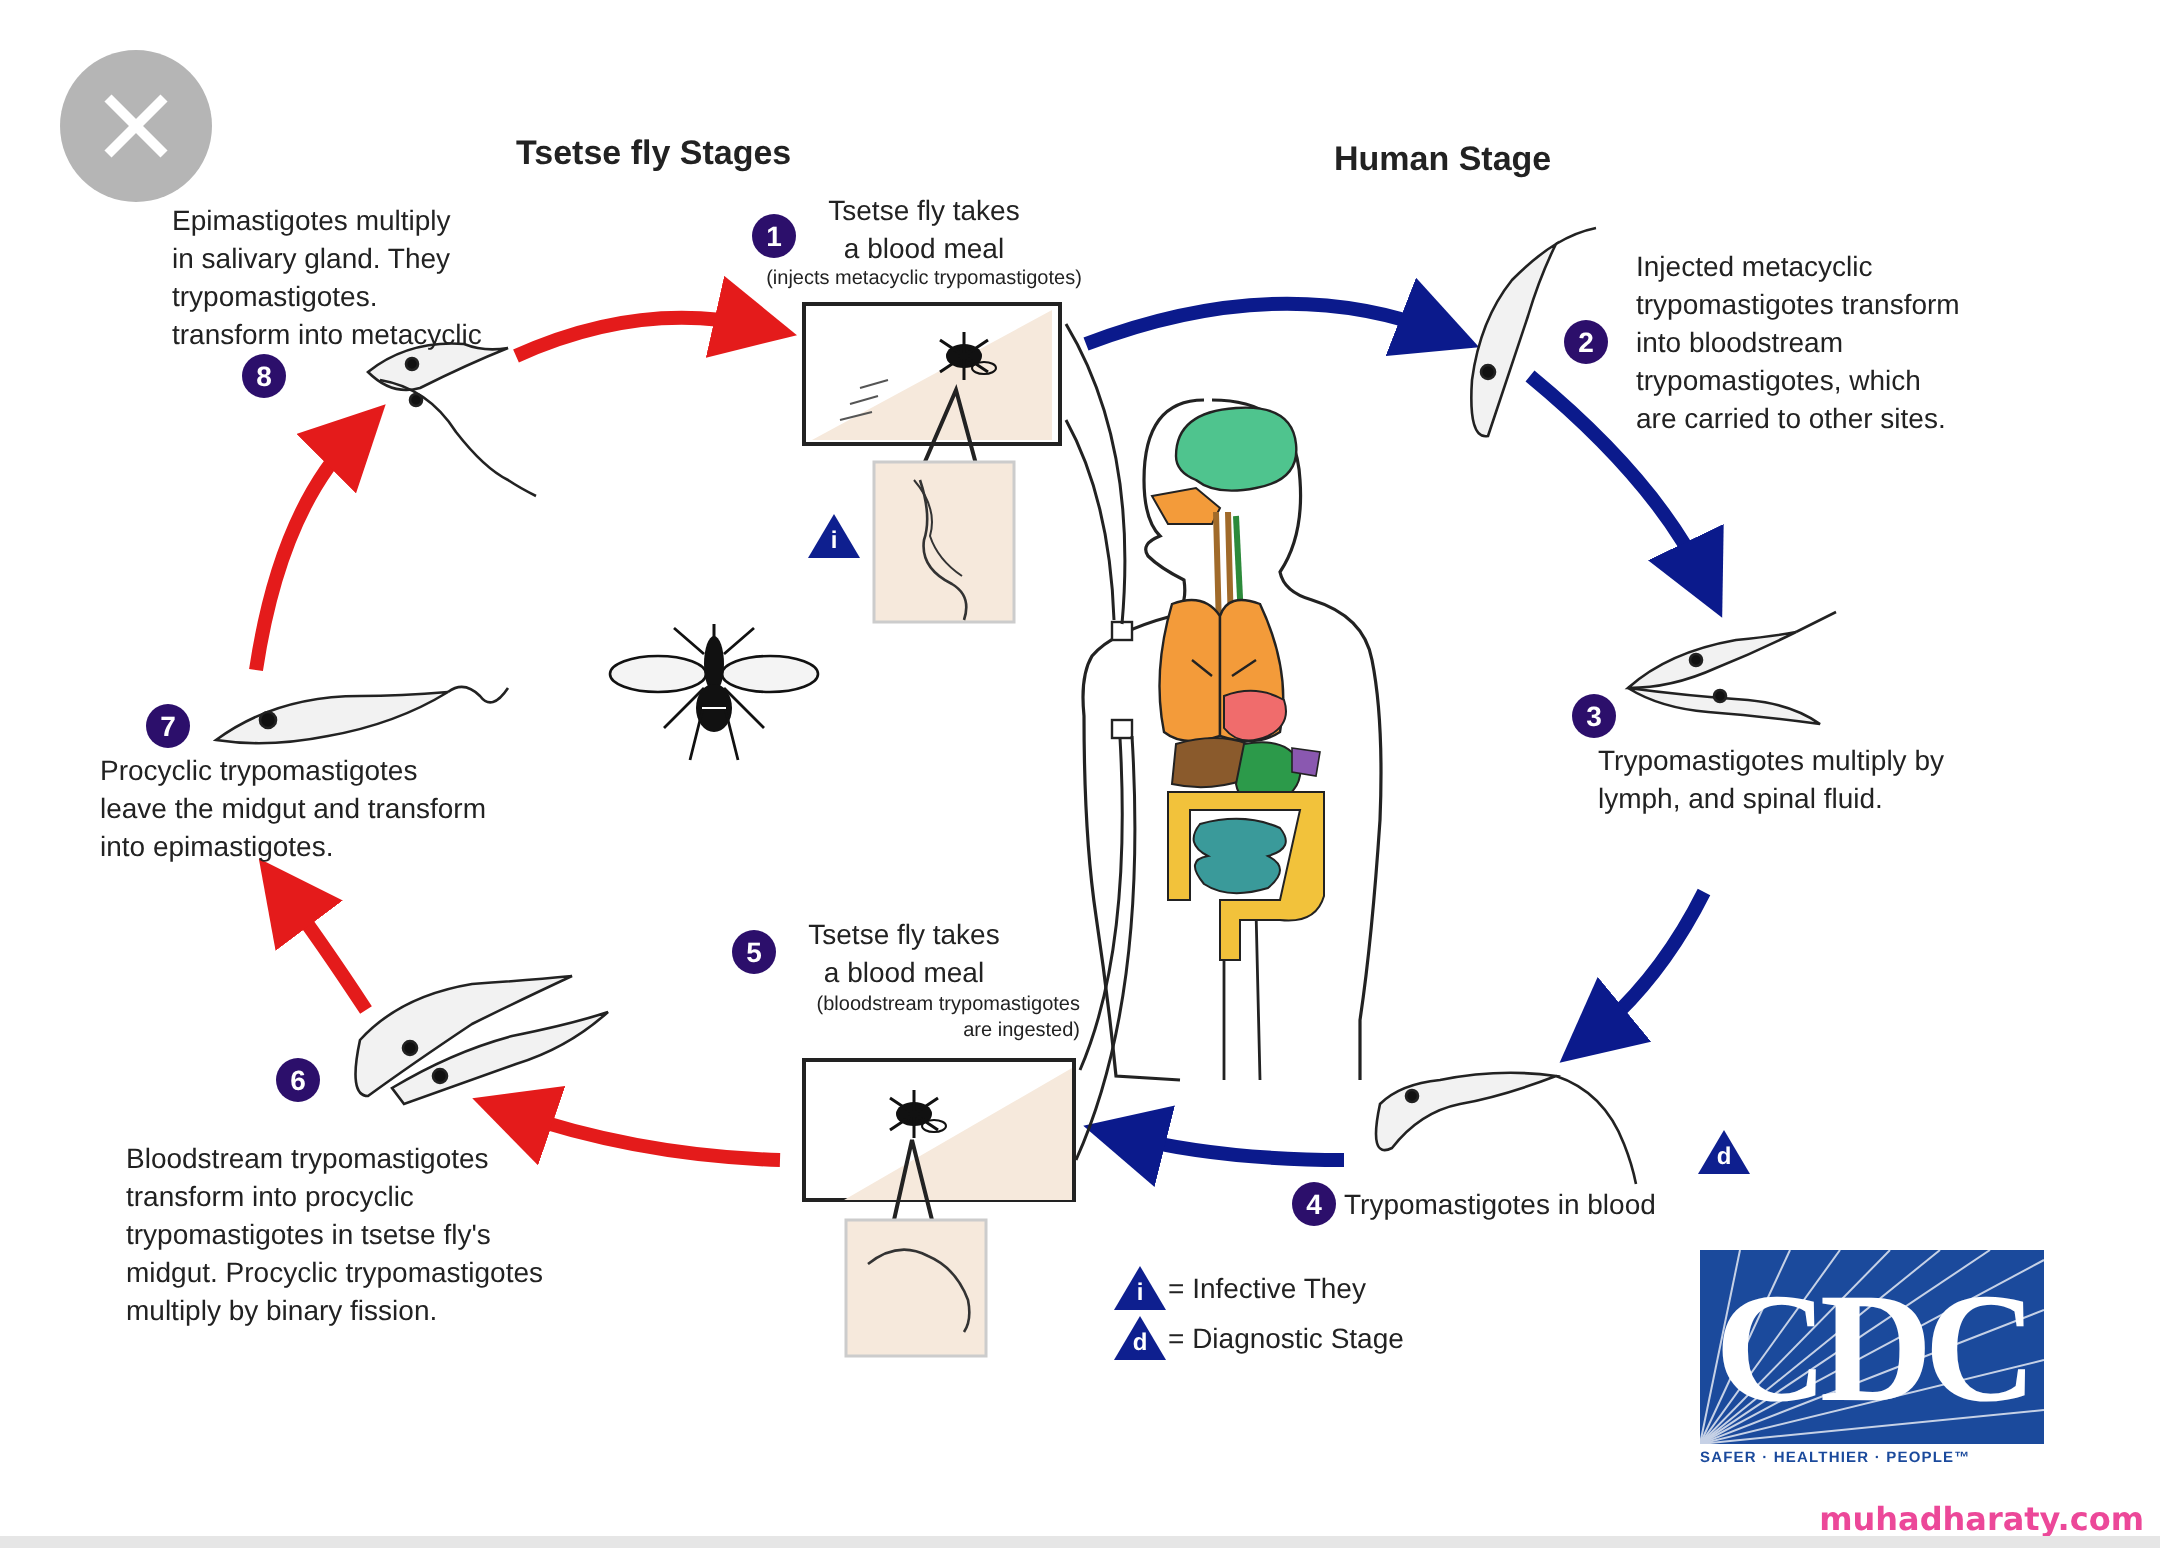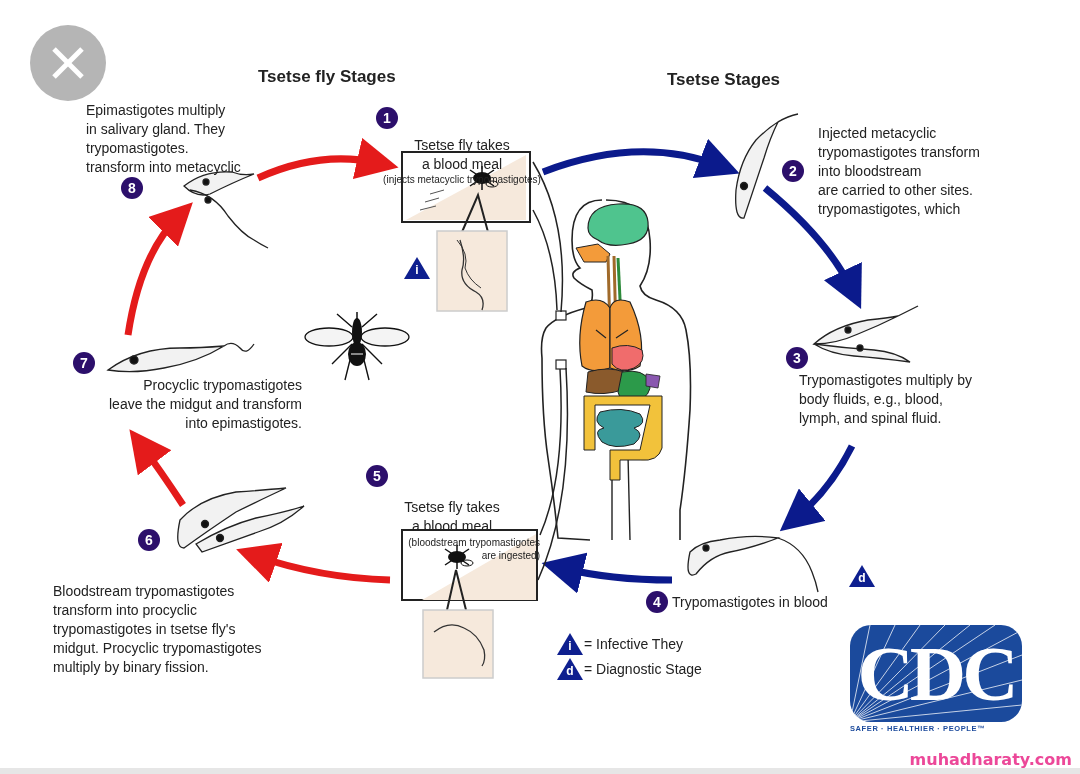--- a/index.html
+++ b/index.html
@@ -4,45 +4,45 @@
 <style>
   html, body { margin:0; padding:0; }
   body { width:1080px; height:774px; background:#ffffff; position:relative; overflow:hidden;
          font-family:"Liberation Sans", sans-serif; color:#222; }
   .abs { position:absolute; }
   .close-btn { left:30px; top:25px; width:76px; height:76px; border-radius:50%; background:#b5b5b5;
                cursor:pointer; }
   .close-btn svg { position:absolute; left:0; top:0; }
   .heading { font-weight:bold; font-size:17px; color:#222; }
   .txt { font-size:14px; line-height:19px; color:#222; }
-  .txt-c { text-align:center;margin-top:40px; }
+  .txt-c { text-align:center; }
   .small { font-size:10px; line-height:13px; }
   .num { width:22px; height:22px; border-radius:50%; background:#2c0f6b; color:#fff; font-weight:bold;
          font-size:14px; text-align:center; line-height:22px; }
   .legend-row { display:flex; align-items:center; font-size:14px; }
   .legend-row svg { margin-right:3px; }
-  .cdc-logo { left:850px; top:625px; width:172px; height:97px; background:#1b4a9c; overflow:hidden;border-radius:21px; }
+  .cdc-logo { left:850px; top:625px; width:172px; height:97px; background:#1b4a9c; overflow:hidden; }
   .cdc-text { position:absolute; left:0; right:0; top:4px; text-align:center; color:#fff;
               font-family:"Liberation Serif", serif; font-weight:bold; font-size:78px; letter-spacing:-4px; line-height:90px; }
   .cdc-tag { left:850px; top:724px; width:178px; font-size:7.5px; color:#1b4a9c; font-weight:bold; letter-spacing:0.6px; }
   .watermark { right:8px; top:750px; font-family:"DejaVu Sans", sans-serif; font-weight:bold; font-size:16px; color:#ec4899; }
   .bottom-bar { left:0; top:768px; width:1080px; height:6px; background:#e6e6e6; }
 </style>
 </head>
 <body>
 
 <div class="abs close-btn">
   <svg width="76" height="76">
     <line x1="24" y1="24" x2="52" y2="52" stroke="#fff" stroke-width="5"></line>
     <line x1="52" y1="24" x2="24" y2="52" stroke="#fff" stroke-width="5"></line>
   </svg>
 </div>
 
 <div class="abs heading" style="left:258px; top:67px;">Tsetse fly Stages</div>
-<div class="abs heading" style="left:667px; top:70px;">Tsetse Stages</div>
+<div class="abs heading" style="left:667px; top:70px;">Human Stage</div>
 
 <svg class="abs" style="left:0; top:0;" width="1080" height="774">
   <defs>
     <marker id="redHead" markerWidth="6" markerHeight="6" refX="3" refY="3" orient="auto" markerUnits="strokeWidth">
       <path d="M0,0 L6,3 L0,6 Z" fill="#e41b1b"></path>
     </marker>
     <marker id="blueHead" markerWidth="6" markerHeight="6" refX="3" refY="3" orient="auto" markerUnits="strokeWidth">
       <path d="M0,0 L6,3 L0,6 Z" fill="#0b1a8c"></path>
     </marker>
   </defs>
@@ -179,50 +179,49 @@
 <div class="abs txt txt-c" style="left:392px; top:96px; width:140px;">
   <div>Tsetse fly takes</div>
   <div>a blood meal</div>
 </div>
 <div class="abs small txt-c" style="left:352px; top:133px; width:220px;">(injects metacyclic trypomastigotes)</div>
 
 <div class="abs txt" style="left:818px; top:124px; width:200px;">
   <div>Injected metacyclic</div>
   <div>trypomastigotes transform</div>
   <div>into bloodstream</div>
+  <div>trypomastigotes, which</div>
   <div>are carried to other sites.</div>
-  <div>trypomastigotes, which</div>
 </div>
 
 <div class="abs txt" style="left:799px; top:371px; width:220px;">
   <div>Trypomastigotes multiply by</div>
-  <div>body fluids, e.g., blood,</div>
   <div>lymph, and spinal fluid.</div>
 </div>
 
 <div class="abs txt" style="left:672px; top:593px; width:200px;">Trypomastigotes in blood</div>
 
 <div class="abs txt txt-c" style="left:382px; top:458px; width:140px;">
   <div>Tsetse fly takes</div>
   <div>a blood meal</div>
 </div>
 <div class="abs small txt-c" style="left:340px; top:496px; width:200px;text-align:right;">
   <div>(bloodstream trypomastigotes</div>
   <div>are ingested)</div>
 </div>
 
-<div class="abs txt" style="left:53px; top:570px; width:270px;margin-top:12px;">
+<div class="abs txt" style="left:63px; top:570px; width:270px;">
   <div>Bloodstream trypomastigotes</div>
   <div>transform into procyclic</div>
   <div>trypomastigotes in tsetse fly's</div>
   <div>midgut. Procyclic trypomastigotes</div>
   <div>multiply by binary fission.</div>
 </div>
 
-<div class="abs txt" style="left:62px; top:376px; width:240px;text-align:right;">
+<div class="abs txt" style="left:50px; top:376px; width:240px;">
   <div>Procyclic trypomastigotes</div>
   <div>leave the midgut and transform</div>
   <div>into epimastigotes.</div>
 </div>
 
 <div class="abs txt" style="left:86px; top:101px; width:190px;">
   <div>Epimastigotes multiply</div>
   <div>in salivary gland. They</div>
   <div>trypomastigotes.</div>
   <div>transform into metacyclic</div>

